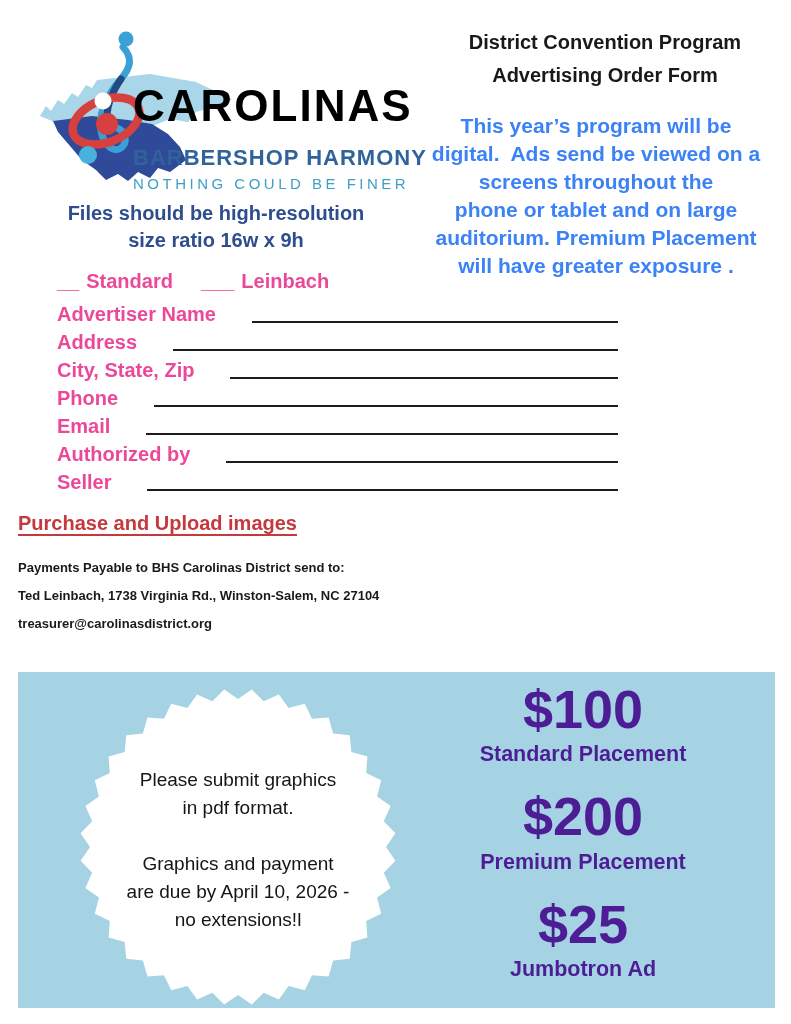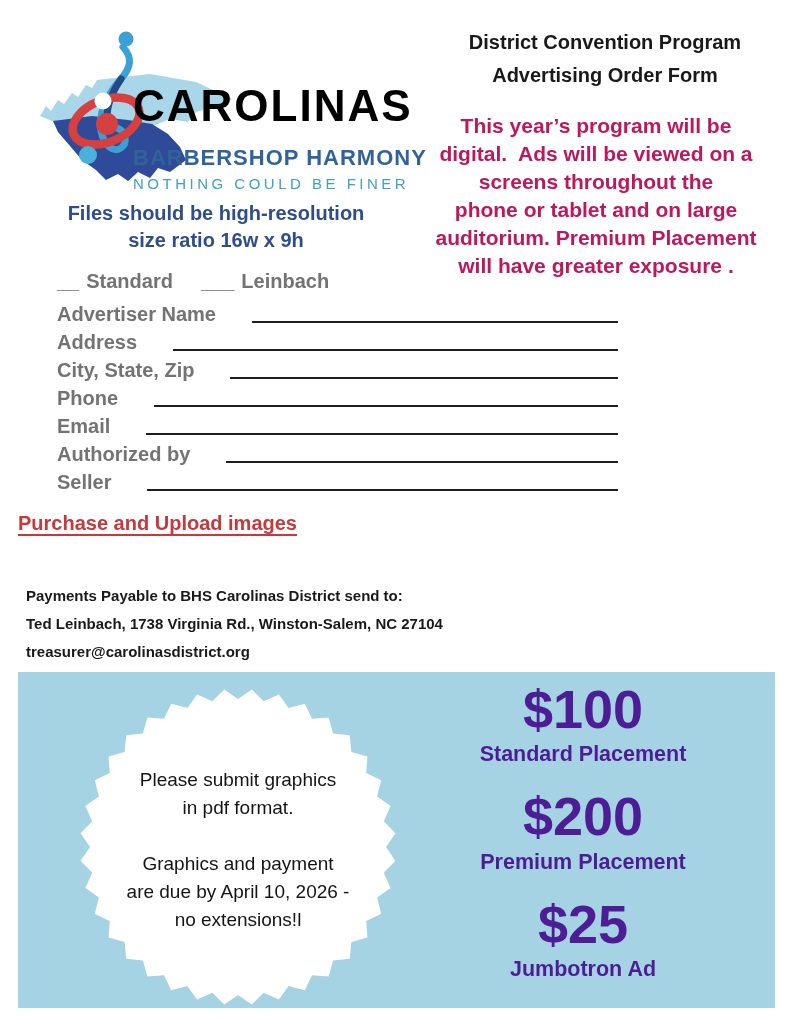--- a/index.html
+++ b/index.html
@@ -24,42 +24,42 @@
   }
   .wordmark .brand-tag {
     font-size: 15px; color: #3f9fc4; letter-spacing: 3.5px;
     margin-top: 4px; white-space: nowrap;
   }
 
   
   .heading { left: 404px; top: 26px; width: 402px; text-align: center;
     font-size: 20px; font-weight: bold; color: #191919; line-height: 33px; }
   .notice { left: 405px; top: 112px; width: 382px; text-align: center;
-    font-size: 21px; font-weight: bold; color: #be185d; line-height: 28px; }
+    font-size: 21px; font-weight: bold; color: #3b82f6; line-height: 28px; }
   .notice div { white-space: pre-wrap; }
   .file-note { left: 40px; top: 200px; width: 352px; text-align: center;
     font-size: 20px; font-weight: bold; color: #2e4d8e; line-height: 27px; }
 
   
   .form-block { left: 57px; top: 270px; width: 561px;
-    font-size: 20px; font-weight: bold; color: #737373; }
+    font-size: 20px; font-weight: bold; color: #ec4899; }
   .placement-row { height: 28px; display: flex; align-items: baseline; }
   .placement-row .blank { white-space: pre; }
   .placement-row .opt-label { margin-left: 7px; }
   .placement-row .blank2 { margin-left: 28px; }
   .form-row { display: flex; align-items: flex-end; height: 28px; gap: 34px; }
   .form-label { white-space: nowrap; }
   .form-line { flex: 1; border-bottom: 2px solid #1d1d1d; margin: 0 0 3px 2px; height: 20px; }
 
   
   .upload-link { left: 18px; top: 512px; font-size: 20px; font-weight: bold;
     color: #c5383c; text-decoration: underline; text-decoration-thickness: 2px;
     text-underline-offset: 4px; cursor: pointer; }
-  .payments { left: 18px; top: 582px; width: 620px;
-    font-size: 15px; font-weight: bold; color: #191919; line-height: 28px; margin-left: 8px; }
+  .payments { left: 18px; top: 554px; width: 620px;
+    font-size: 13px; font-weight: bold; color: #191919; line-height: 28px; }
 
   
   .panel { left: 18px; top: 672px; width: 757px; height: 336px; background: #a5d3e4; }
   .badge-svg { left: 60px; top: 15px; width: 320px; height: 320px; }
   .badge-text { left: 70px; top: 94px; width: 300px; text-align: center;
     font-size: 19px; font-weight: normal; color: #151515; line-height: 28px; }
   .badge-text .para2 { margin-top: 28px; }
   .prices { left: 410px; top: 8px; width: 310px; text-align: center; color: #4c1d95; }
   .price-amount { font-size: 54px; font-weight: bold; line-height: 1.08; }
   .price-label { font-size: 21.5px; font-weight: bold; margin: 4px 0 20px 0; }
@@ -93,21 +93,21 @@
     <div class="brand-tag">NOTHING COULD BE FINER</div>
   </div>
 
   <div class="abs heading">
     <div>District Convention Program</div>
     <div>Advertising Order Form</div>
   </div>
 
   <div class="abs notice">
     <div>This year’s program will be</div>
-    <div>digital.  Ads will be viewed on a</div>
+    <div>digital.  Ads send be viewed on a</div>
     <div>screens throughout the</div>
     <div>phone or tablet and on large</div>
     <div>auditorium. Premium Placement</div>
     <div>will have greater exposure .</div>
   </div>
 
   <div class="abs file-note">
     <div>Files should be high-resolution</div>
     <div>size ratio 16w x 9h</div>
   </div>

